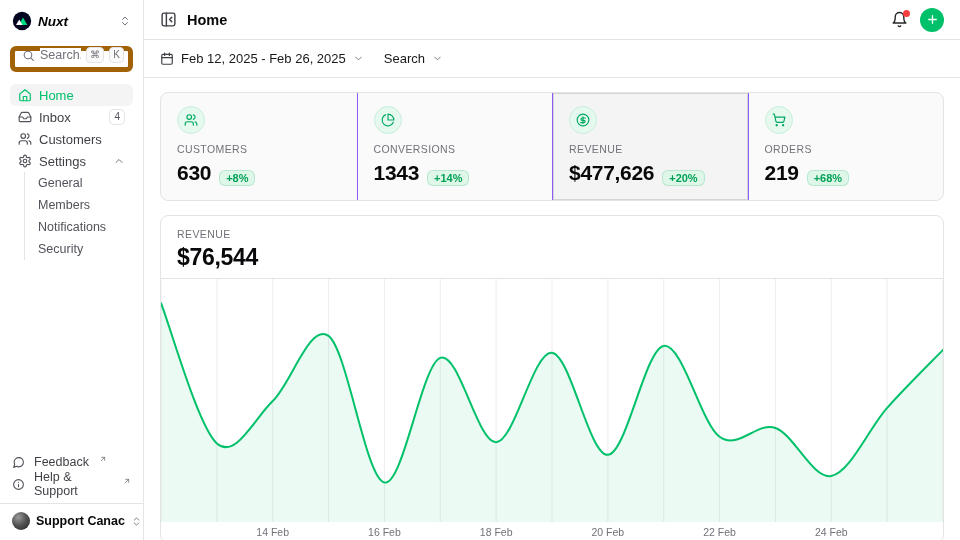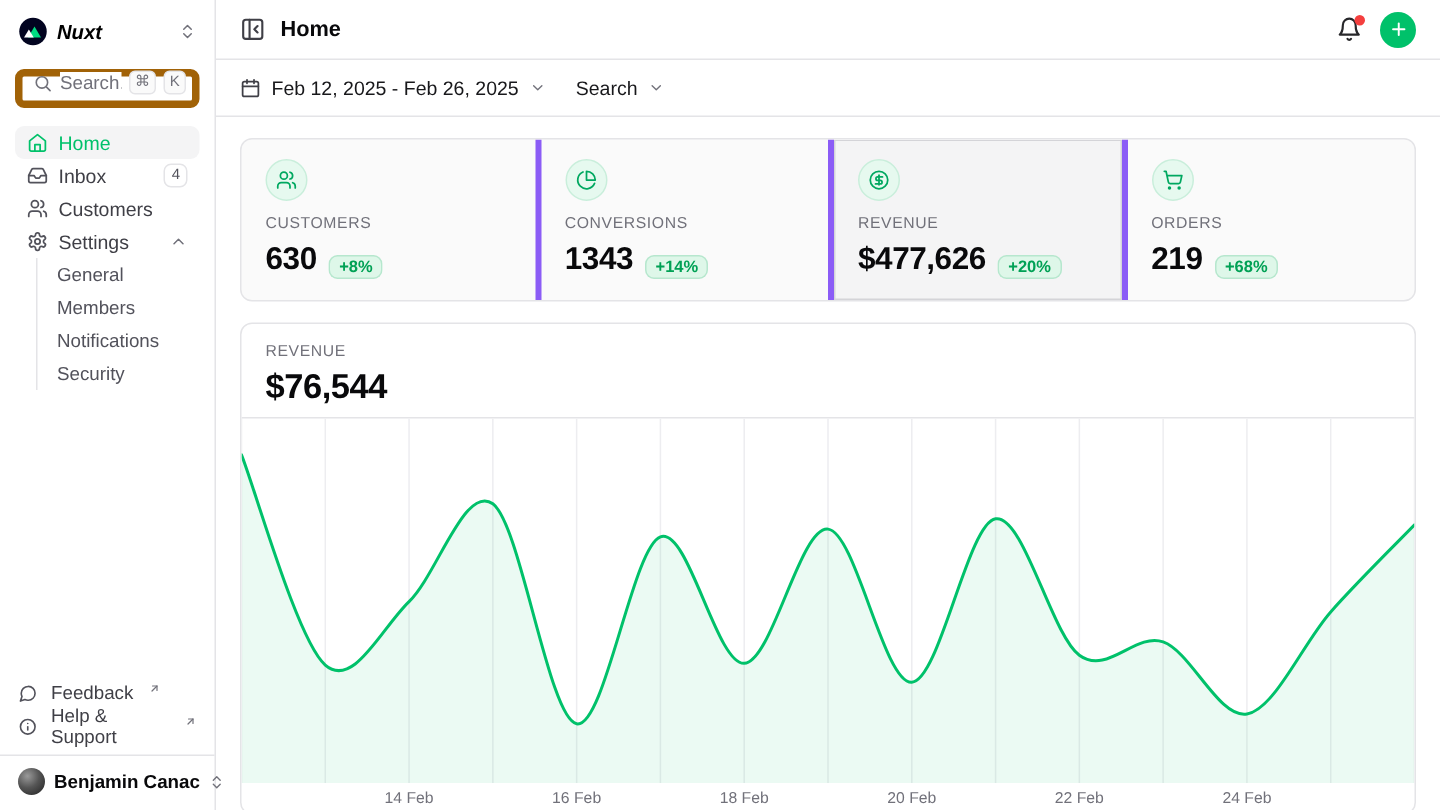--- a/index.html
+++ b/index.html
@@ -107,21 +107,21 @@
   .chev { color:#71717a; }
 
   .content { flex:1; padding:14px 16px; overflow:hidden; }
 
   
   .stats {
     display:grid; grid-template-columns:repeat(4,1fr);
     border:1px solid #e4e4e7; border-radius:8px; overflow:hidden;
     background:#fafafa;
   }
-  .stat { padding:13px 16px 14px; border-left:4px solid #8b5cf6; }
+  .stat { padding:13px 16px 14px; border-left:1px solid #8b5cf6; }
   .stat:first-child { border-left:none; }
   .stat.selected { background:#f4f4f5; box-shadow: inset 0 0 0 1px #d4d4d8; }
   .stat-ico {
     width:28px; height:28px; border-radius:50%;
     background:#e6f9ef; border:1px solid #c9eedb;
     display:flex; align-items:center; justify-content:center; color:#00a860;
   }
   .stat-label { margin-top:9px; font-size:10.5px; letter-spacing:.4px; color:#71717a; font-weight:500; }
   .stat-valrow { margin-top:5px; display:flex; align-items:flex-end; gap:8px; }
   .stat-value { font-size:21px; line-height:26px; font-weight:700; color:#09090b; letter-spacing:-0.3px; }
@@ -275,21 +275,21 @@
             <path d="M7 17 17 7"></path>
             <path d="M8 7h9v9"></path>
           </svg>
       </span>
     </div>
 
     <div class="side-divider" data-interactable="false"></div>
 
     <div class="user-row" data-interactable="true">
       <span class="avatar" data-interactable="false"></span>
-      <span class="user-name" data-interactable="false">Benjamin Canac</span>
+      <span class="user-name" data-interactable="false">Support Canac</span>
       <span class="ws-caret" data-interactable="false">
         <svg width="11" height="11" viewBox="0 0 24 24" fill="none" stroke="currentColor" stroke-width="2" stroke-linecap="round" stroke-linejoin="round">
             <path d="m7 15 5 5 5-5"></path>
             <path d="m7 9 5-5 5 5"></path>
           </svg>
       </span>
     </div>
   </div>
 </aside>
 

